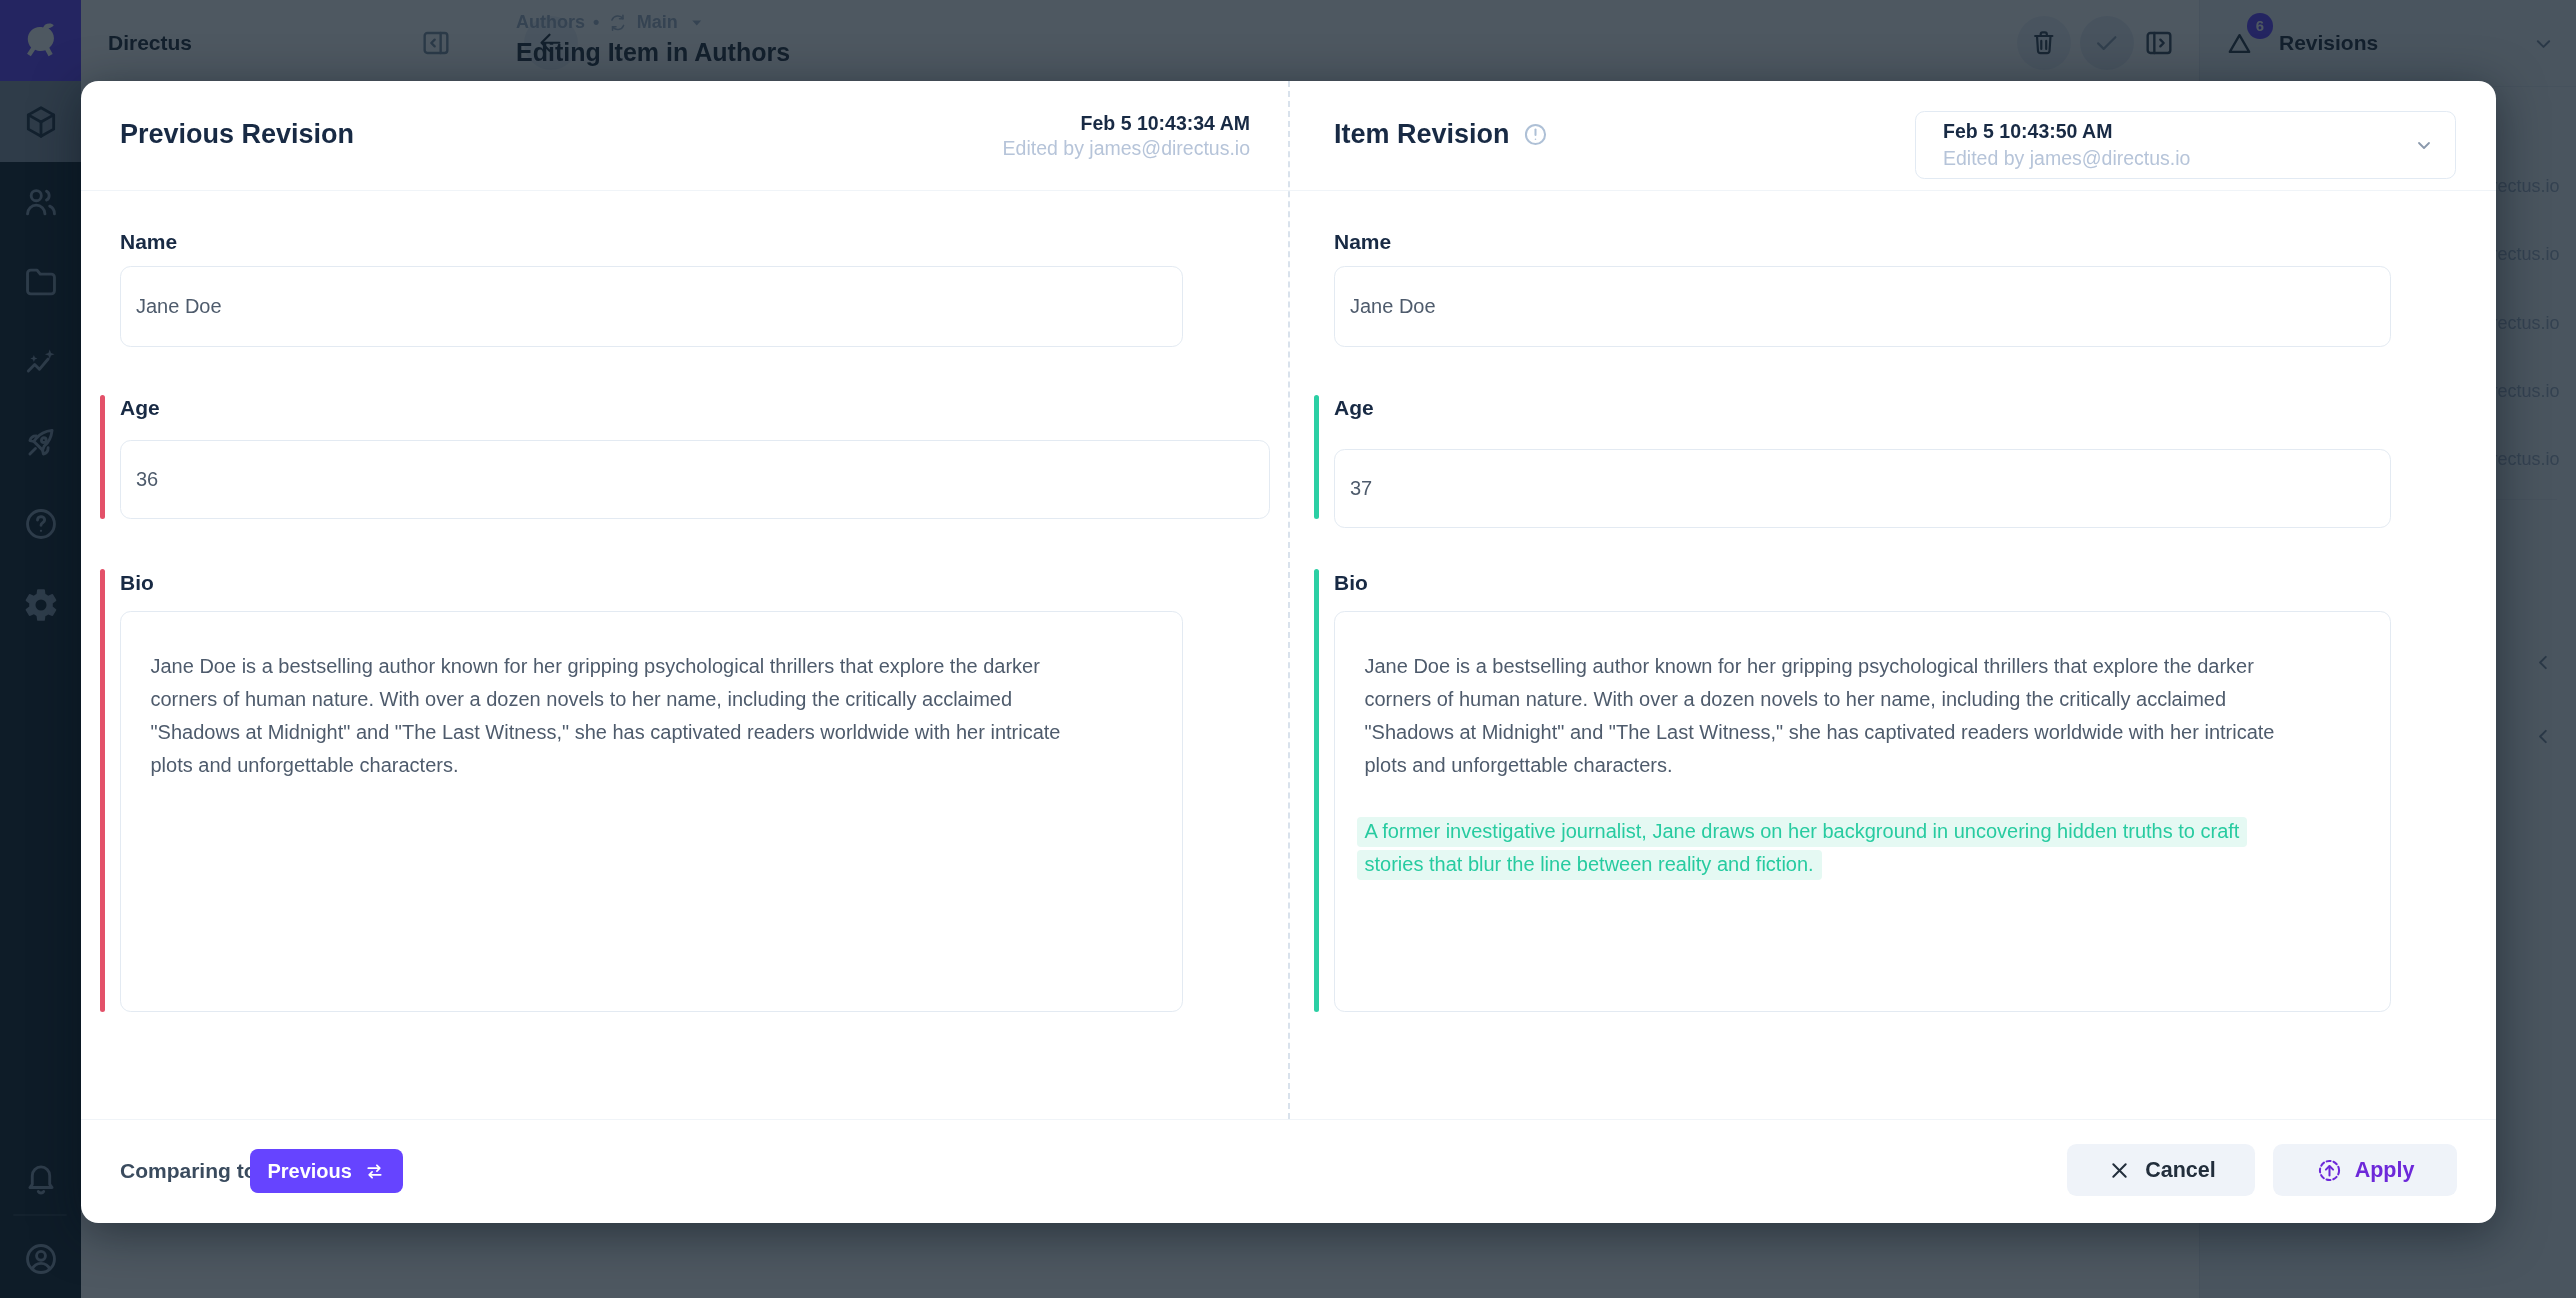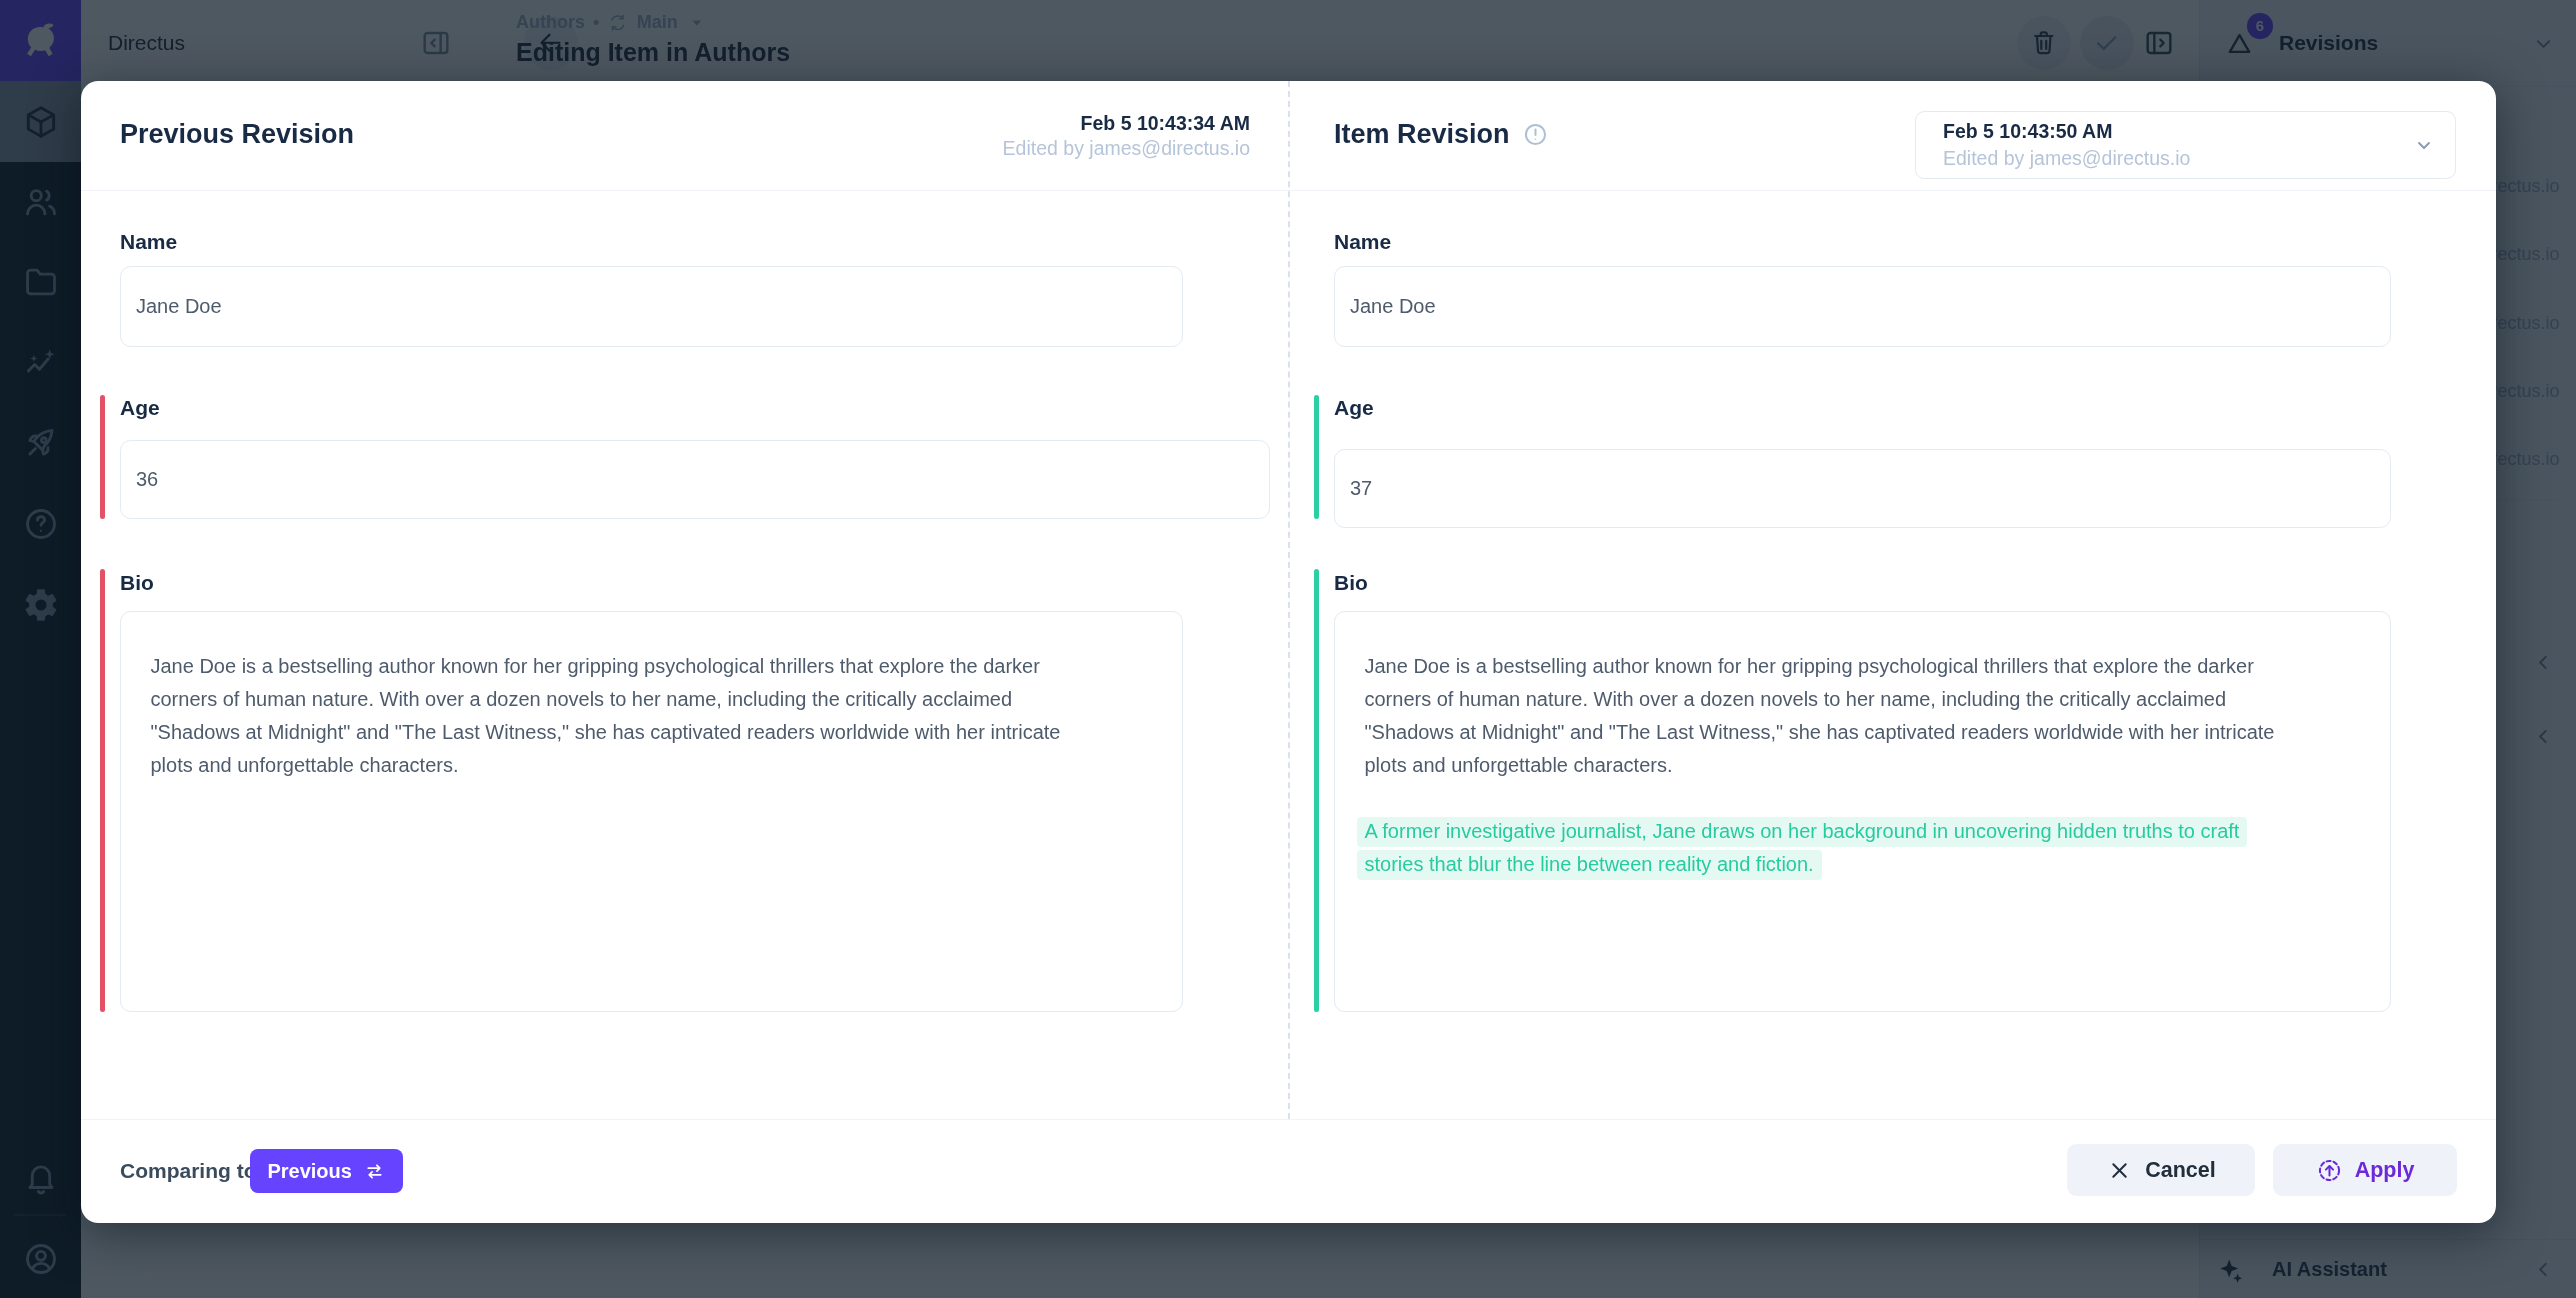--- a/index.html
+++ b/index.html
@@ -10,21 +10,21 @@
 
   
   .module-bar{position:absolute;left:0;top:0;width:81px;height:1299px;background:#15222E;}
   .logo-tile{position:absolute;left:0;top:0;width:81px;height:81px;background:#6644FF;display:flex;align-items:center;justify-content:center;color:#fff;}
   .mod{position:absolute;left:0;width:81px;height:81px;display:flex;align-items:center;justify-content:center;color:#8A9AAC;}
   .mod.active{background:#8B99A7;color:#253545;}
   .mod svg{width:38px;height:38px;}
   .mb-divider{position:absolute;left:13.4px;top:1214px;width:54px;height:2px;background:#2A3845;border-radius:1.3px;}
 
   .topbar{position:absolute;left:81px;top:0;width:2118px;height:86px;background:#FFFFFF;}
-  .brand{position:absolute;left:27px;top:0;height:86px;display:flex;align-items:center;font-size:21px;font-weight:400;color:#25313F;}
+  .brand{position:absolute;left:27px;top:0;height:86px;display:flex;align-items:center;font-size:21px;font-weight:700;color:#25313F;}
   .tb-icon{position:absolute;color:#7E8FA3;}
   .tb-icon svg{width:32px;height:32px;}
   .circle-btn{position:absolute;width:54px;height:54px;top:16px;border-radius:50%;background:#EDF1F7;display:flex;align-items:center;justify-content:center;}
   .circle-btn svg{width:29.5px;height:29.5px;}
   .crumb-row{position:absolute;left:435px;top:12px;display:flex;align-items:center;gap:8px;font-size:18px;font-weight:700;color:#A3B2C6;}
   .crumb-row svg{width:21.5px;height:21.5px;}
   .pg-title{position:absolute;left:435px;top:38px;font-size:25px;font-weight:700;color:#25313F;}
 
   .right-sb{position:absolute;left:2199px;top:0;width:377px;height:1299px;background:#F0F3F8;border-left:1.3px solid #E3E9F1;}
   .rsb-head{position:absolute;left:0;top:0;width:377px;height:86px;border-bottom:1.3px solid #E2E8F0;}
@@ -231,33 +231,20 @@
       <div class="rsb-chev" style="top:649px">
         <svg class="ic" viewBox="0 0 24 24">
             <path d="M14 7l-5 5 5 5"></path>
           </svg>
       </div>
       <div class="rsb-chev" style="top:723px">
         <svg class="ic" viewBox="0 0 24 24">
             <path d="M14 7l-5 5 5 5"></path>
           </svg>
       </div>
-      <div class="ai-bar">
-        <div class="ai-spark">
-          <svg viewBox="0 0 24 24">
-              <path fill="currentColor" d="M11 3.5l1.9 5.1 5.1 1.9-5.1 1.9L11 17.5l-1.9-5.1L4 10.5l5.1-1.9zM17.5 14.5l1 2.5 2.5 1-2.5 1-1 2.5-1-2.5-2.5-1 2.5-1z"></path>
-            </svg>
-        </div>
-        <div class="ai-label">AI Assistant</div>
-        <div class="rsb-chev" style="top:16px">
-          <svg class="ic" viewBox="0 0 24 24">
-              <path d="M14 7l-5 5 5 5"></path>
-            </svg>
-        </div>
-      </div>
     </aside>
   </div>
 
   <div class="overlay"></div>
 
   <div class="modal">
     <div class="center-dash"></div>
     <div class="hdr-divider"></div>
     <div class="ftr-divider"></div>
 

